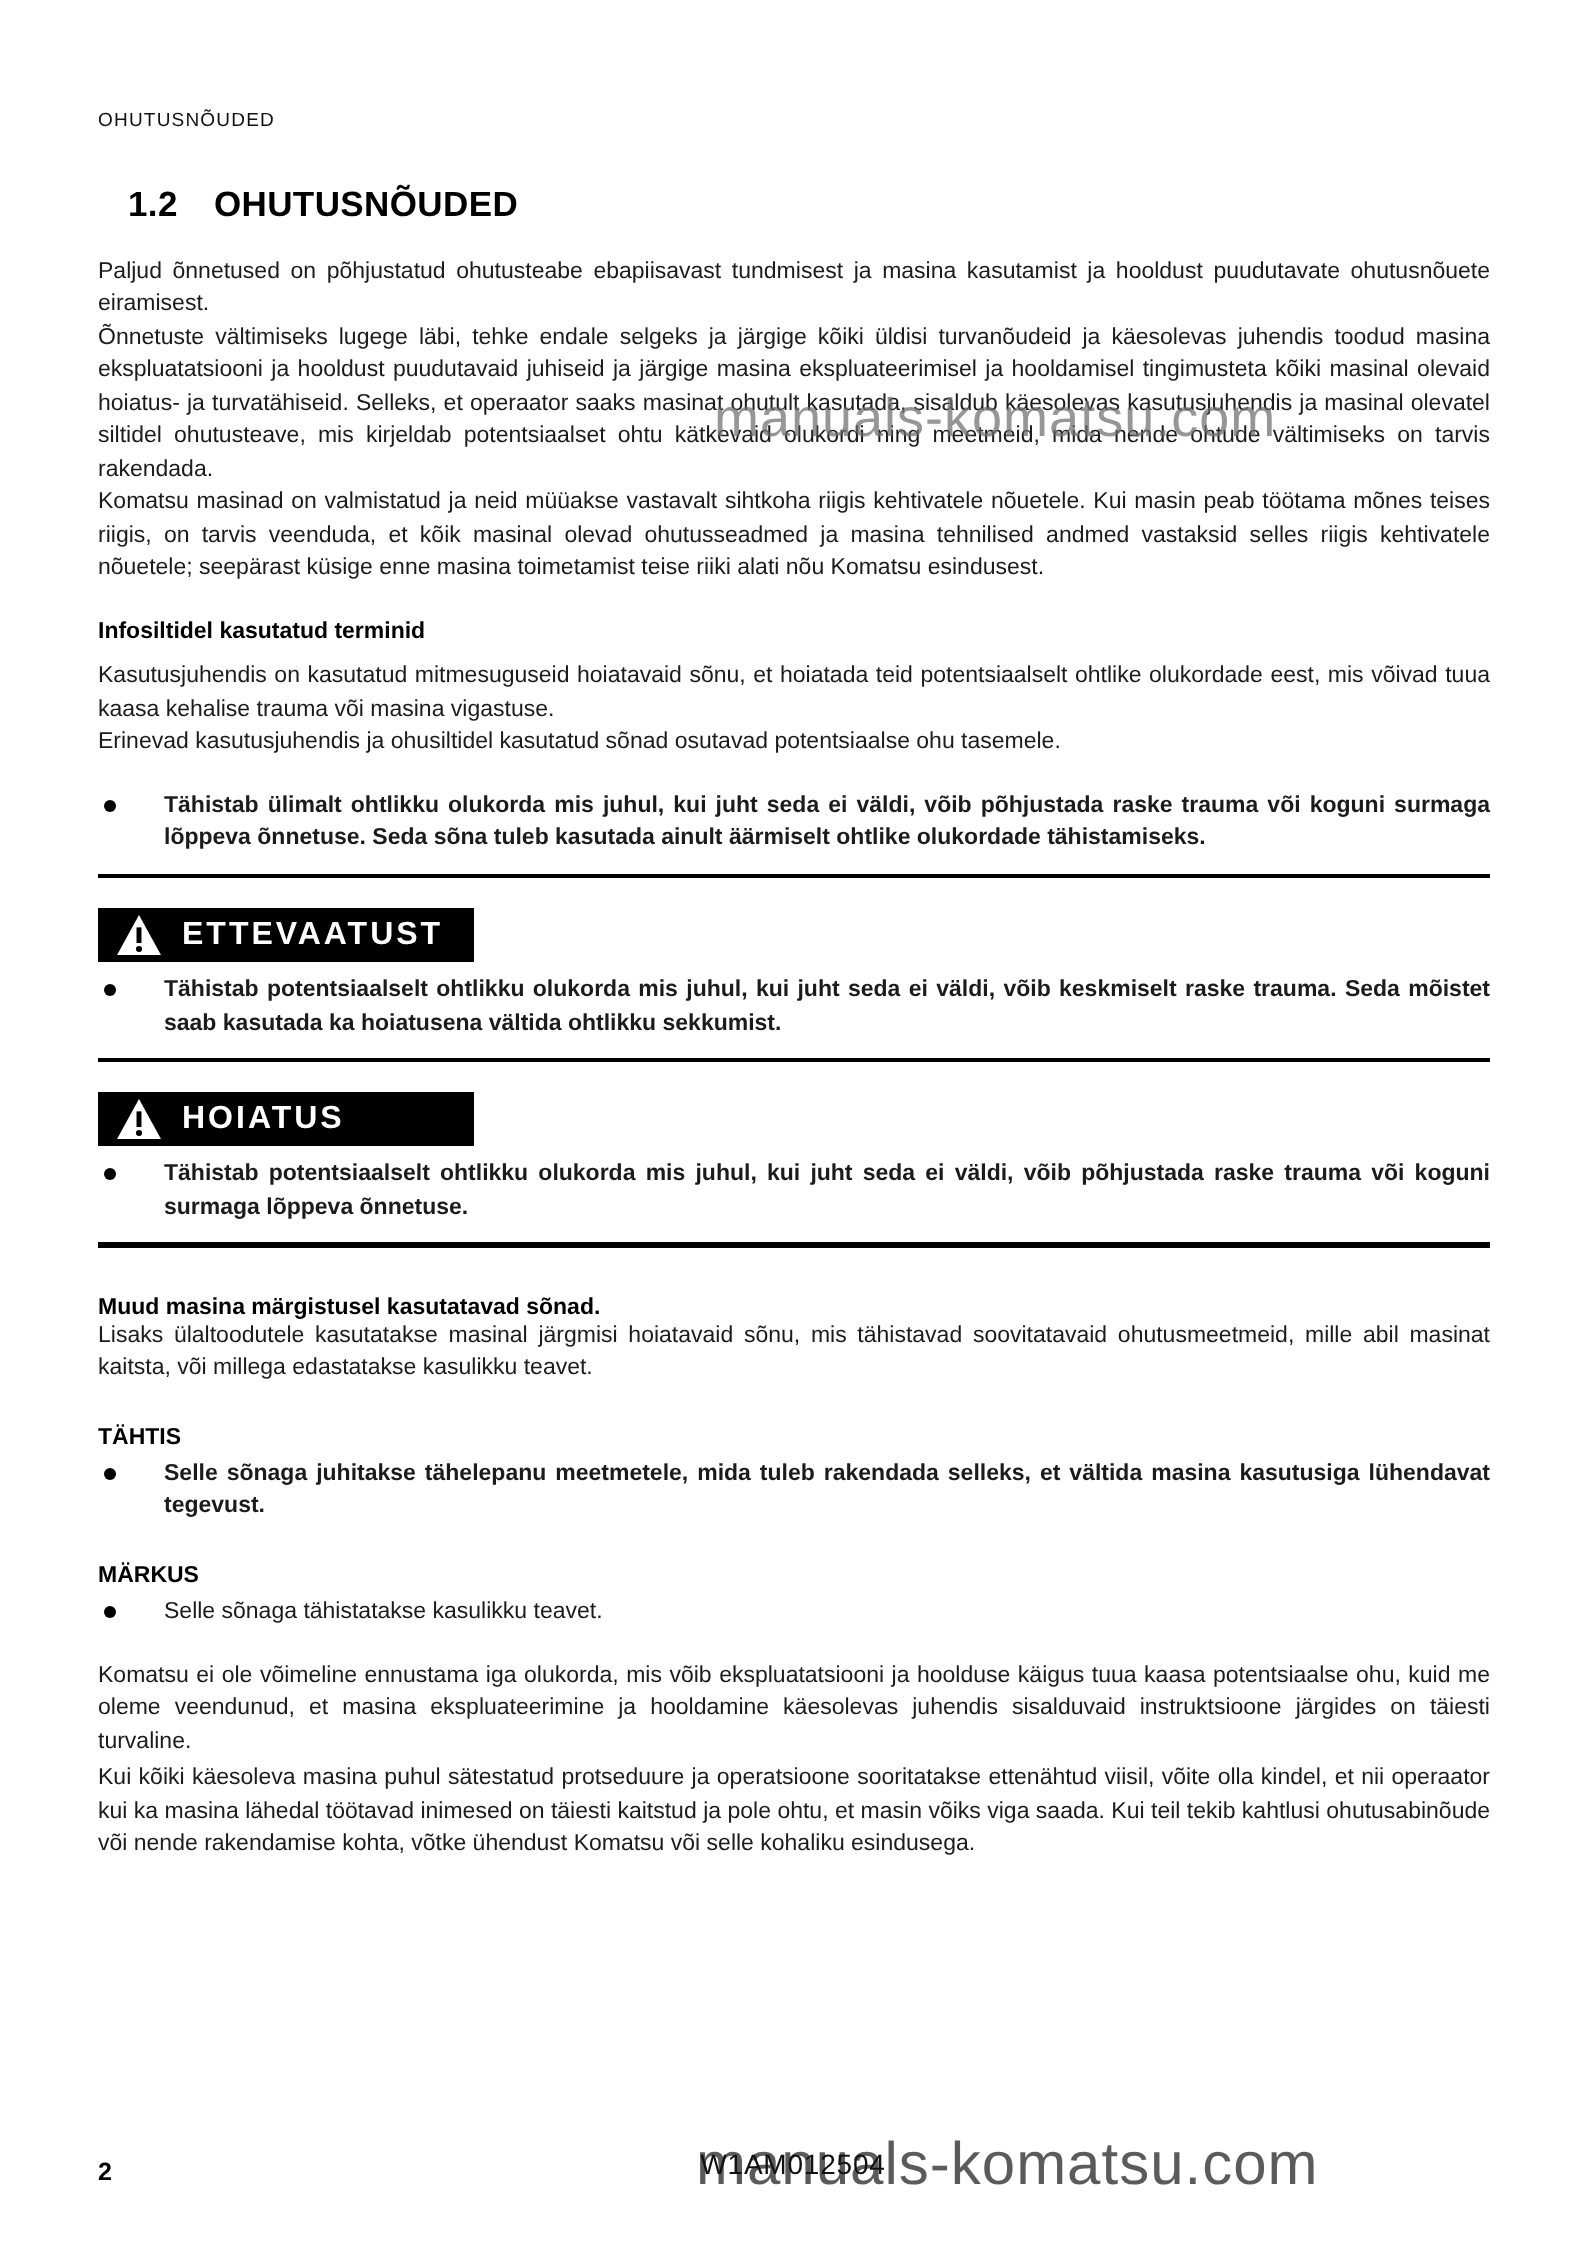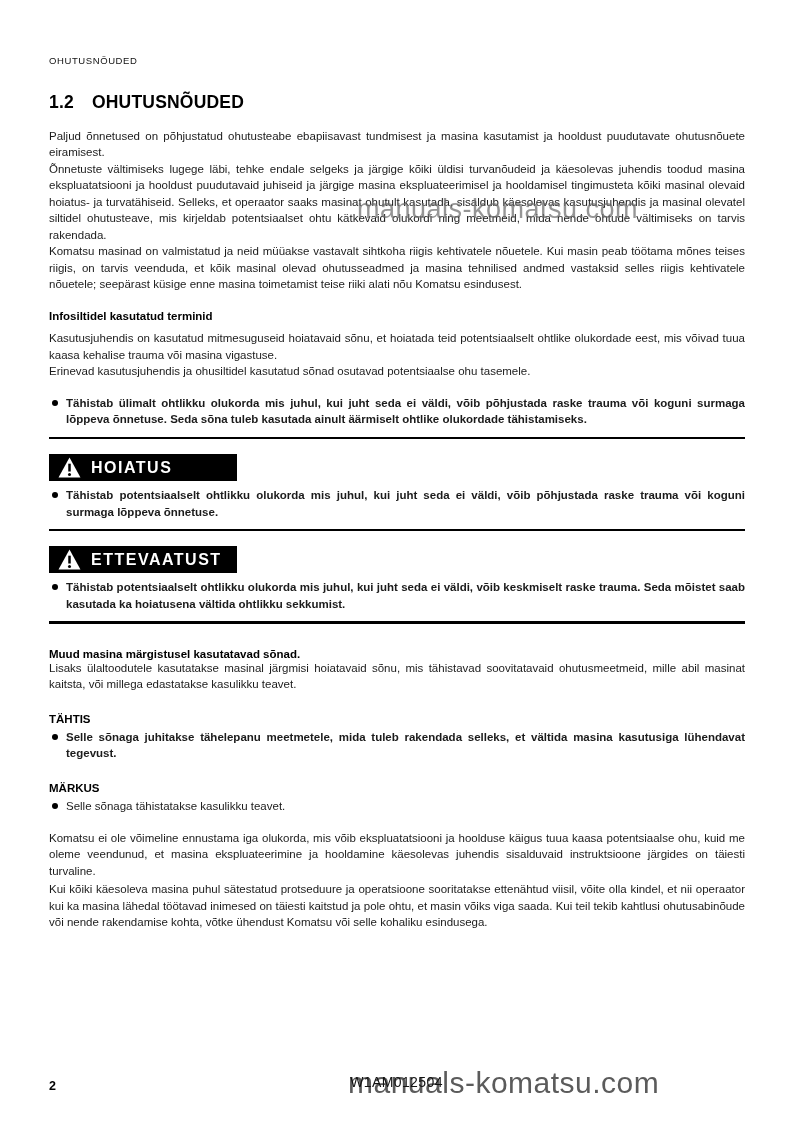--- a/index.html
+++ b/index.html
@@ -27,20 +27,21 @@
     font-weight: normal;
   }
   .section-title {
     margin-top: 26px;
     font-size: 17.5px;
     font-weight: bold;
     letter-spacing: 0.2px;
     display: flex;
     gap: 18px;
     color: #000;
+    margin-left: 15px;
   }
   .body-text {
     font-size: 11.5px;
     line-height: 1.43;
     text-align: justify;
     color: #1b1b1b;
   }
   .bold { font-weight: bold; }
   .intro { margin-top: 15px; }
   .sub-heading {
@@ -62,21 +63,21 @@
     padding: 0 10px 0 9px;
   }
   .warn-icon { display: flex; align-items: center; }
   .warn-label {
     font-size: 16px;
     font-weight: bold;
     letter-spacing: 1.5px;
   }
   .bullet-item {
     display: flex;
-    gap: 8px;
+    gap: 24px;
     margin-top: 6px;
   }
   .bullet-dot {
     flex: 0 0 auto;
     width: 6px;
     height: 6px;
     border-radius: 50%;
     background: #000;
     margin-top: 5px;
     margin-left: 3px;
@@ -154,20 +155,38 @@
     </div>
 
     <h2 class="sub-heading">Infosiltidel kasutatud terminid</h2>
     <p class="body-text terms-para">Kasutusjuhendis on kasutatud mitmesuguseid hoiatavaid sõnu, et hoiatada teid potentsiaalselt ohtlike olukordade eest, mis võivad tuua kaasa kehalise trauma või masina vigastuse.</p>
     <p class="body-text">Erinevad kasutusjuhendis ja ohusiltidel kasutatud sõnad osutavad potentsiaalse ohu tasemele.</p>
 
     <section class="warning-block">
       <div class="bullet-item">
         <span class="bullet-dot"></span>
         <p class="body-text bold">Tähistab ülimalt ohtlikku olukorda mis juhul, kui juht seda ei väldi, võib põhjustada raske trauma või koguni surmaga lõppeva õnnetuse. Seda sõna tuleb kasutada ainult äärmiselt ohtlike olukordade tähistamiseks.</p>
+      </div>
+      <div class="divider"></div>
+    </section>
+
+    <section class="warning-block">
+      <div class="warn-banner">
+        <span class="warn-icon">
+          <svg viewBox="0 0 24 22" width="23" height="21" aria-hidden="true">
+            <path d="M12 0.5 L23.5 21.5 L0.5 21.5 Z" fill="#ffffff"></path>
+            <rect x="10.7" y="7" width="2.6" height="8.2" fill="#000000"></rect>
+            <circle cx="12" cy="18.3" r="1.6" fill="#000000"></circle>
+          </svg>
+        </span>
+        <span class="warn-label">ETTEVAATUST</span>
+      </div>
+      <div class="bullet-item">
+        <span class="bullet-dot"></span>
+        <p class="body-text bold">Tähistab potentsiaalselt ohtlikku olukorda mis juhul, kui juht seda ei väldi, võib keskmiselt raske trauma. Seda mõistet saab kasutada ka hoiatusena vältida ohtlikku sekkumist.</p>
       </div>
       <div class="divider"></div>
     </section>
 
     <section class="warning-block">
       <div class="warn-banner">
         <span class="warn-icon">
           <svg viewBox="0 0 24 22" width="23" height="21" aria-hidden="true">
             <path d="M12 0.5 L23.5 21.5 L0.5 21.5 Z" fill="#ffffff"></path>
             <rect x="10.7" y="7" width="2.6" height="8.2" fill="#000000"></rect>
@@ -176,38 +195,20 @@
         </span>
         <span class="warn-label">HOIATUS</span>
       </div>
       <div class="bullet-item">
         <span class="bullet-dot"></span>
         <p class="body-text bold">Tähistab potentsiaalselt ohtlikku olukorda mis juhul, kui juht seda ei väldi, võib põhjustada raske trauma või koguni surmaga lõppeva õnnetuse.</p>
       </div>
       <div class="divider"></div>
     </section>
 
-    <section class="warning-block">
-      <div class="warn-banner">
-        <span class="warn-icon">
-          <svg viewBox="0 0 24 22" width="23" height="21" aria-hidden="true">
-            <path d="M12 0.5 L23.5 21.5 L0.5 21.5 Z" fill="#ffffff"></path>
-            <rect x="10.7" y="7" width="2.6" height="8.2" fill="#000000"></rect>
-            <circle cx="12" cy="18.3" r="1.6" fill="#000000"></circle>
-          </svg>
-        </span>
-        <span class="warn-label">ETTEVAATUST</span>
-      </div>
-      <div class="bullet-item">
-        <span class="bullet-dot"></span>
-        <p class="body-text bold">Tähistab potentsiaalselt ohtlikku olukorda mis juhul, kui juht seda ei väldi, võib keskmiselt raske trauma. Seda mõistet saab kasutada ka hoiatusena vältida ohtlikku sekkumist.</p>
-      </div>
-      <div class="divider"></div>
-    </section>
-
     <h2 class="sub-heading other-words-heading">Muud masina märgistusel kasutatavad sõnad.</h2>
     <p class="body-text other-words-para">Lisaks ülaltoodutele kasutatakse masinal järgmisi hoiatavaid sõnu, mis tähistavad soovitatavaid ohutusmeetmeid, mille abil masinat kaitsta, või millega edastatakse kasulikku teavet.</p>
 
     <h2 class="sub-heading signal-heading">TÄHTIS</h2>
     <div class="bullet-item signal-bullet">
       <span class="bullet-dot"></span>
       <p class="body-text bold">Selle sõnaga juhitakse tähelepanu meetmetele, mida tuleb rakendada selleks, et vältida masina kasutusiga lühendavat tegevust.</p>
     </div>
 
     <h2 class="sub-heading signal-heading">MÄRKUS</h2>

